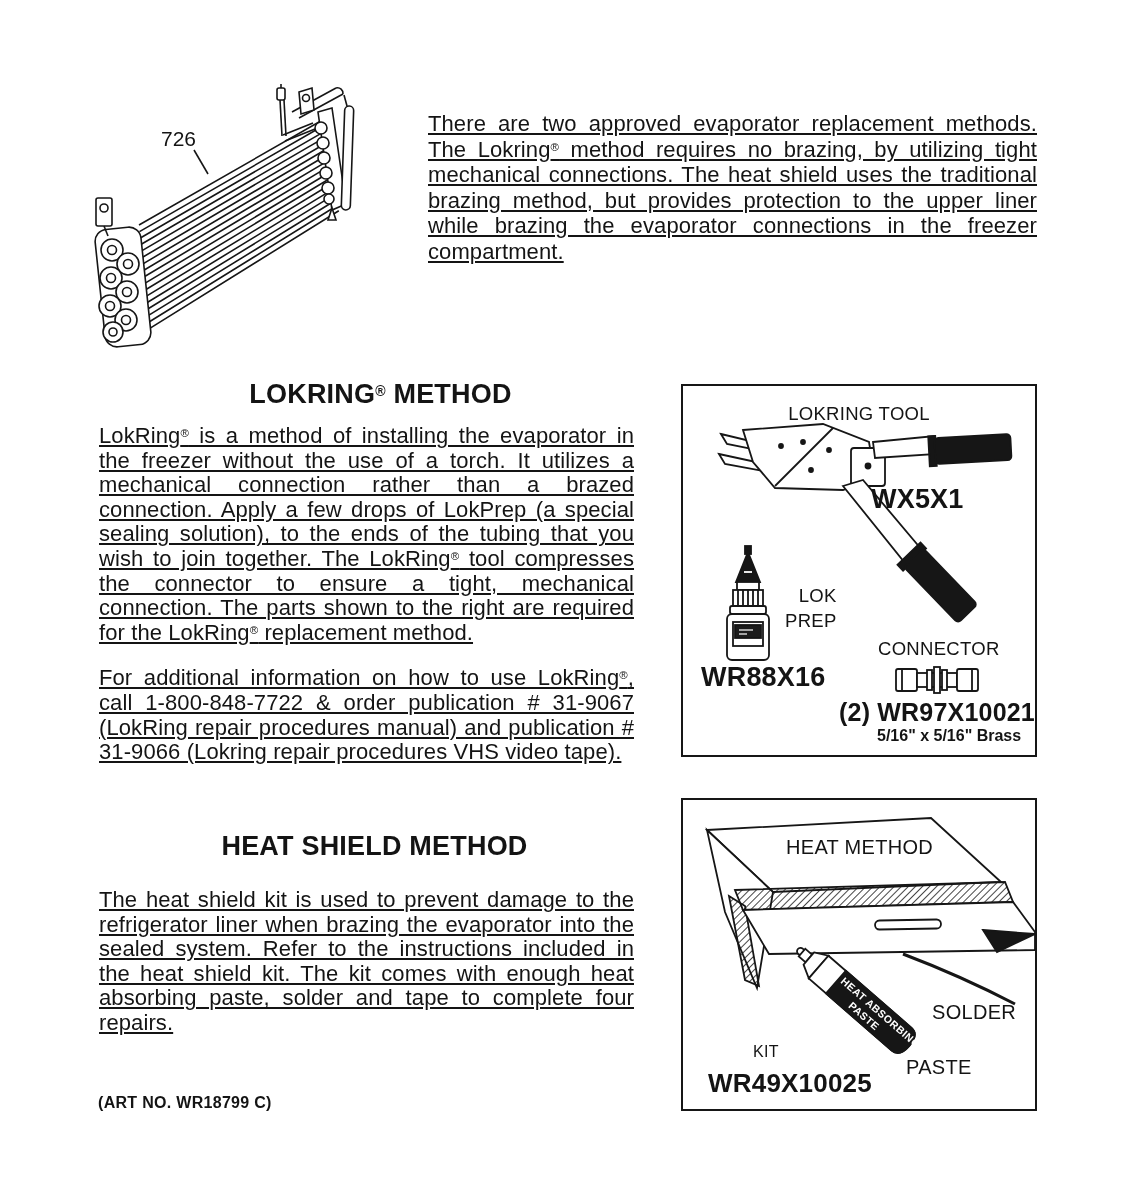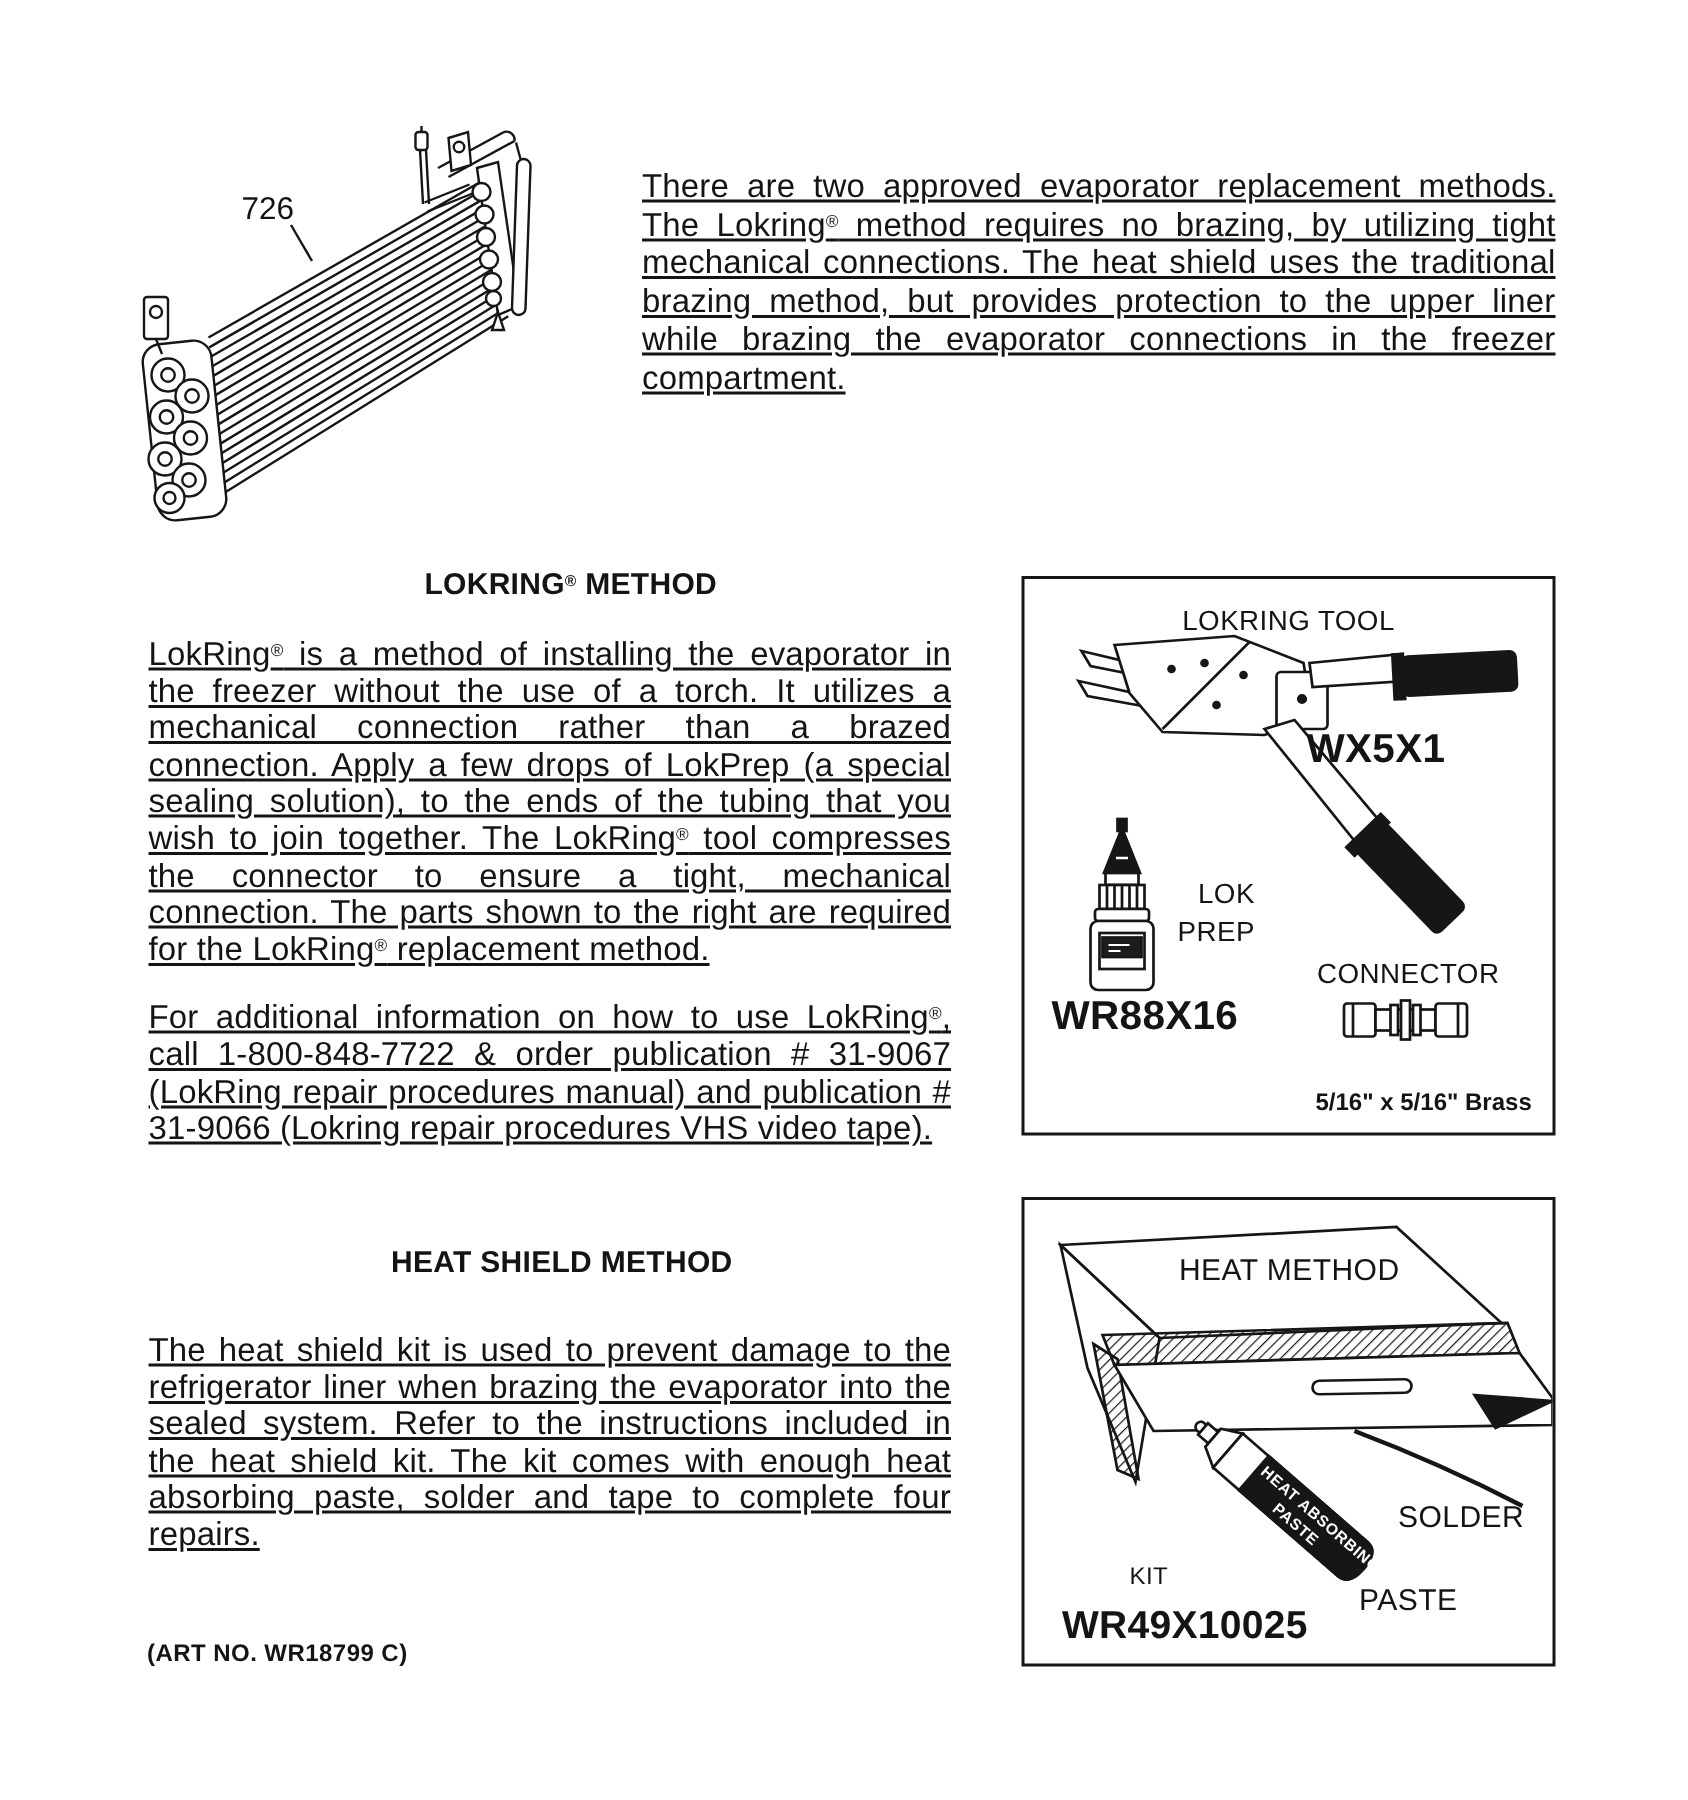--- a/index.html
+++ b/index.html
@@ -1,21 +1,21 @@
 <!DOCTYPE html>
 <html><head>
 <meta charset="utf-8">
 <style>
   html,body{margin:0;padding:0;}
   body{width:1125px;height:1200px;background:#ffffff;font-family:"Liberation Sans",sans-serif;color:#141414;position:relative;overflow:hidden;}
   .abs{position:absolute;}
   .para{margin:16px 0 20px 0;text-align:justify;font-size:22px;line-height:25.5px;letter-spacing:0.1px;text-decoration:underline;}
   .col-left .para{line-height:24.6px;margin-bottom:21px;}
   sup{font-size:0.52em;line-height:0;vertical-align:0.5em;}
-  .heading{font-weight:bold;font-size:20px;text-align:center;letter-spacing:0.2px;margin:0;}
+  .heading{font-weight:bold;font-size:27px;text-align:center;letter-spacing:0.2px;margin:0;}
   .panel{border:2px solid #161616;background:#ffffff;}
   .panel .label{position:absolute;font-size:18.5px;letter-spacing:0.3px;white-space:nowrap;}
   .panel .part{position:absolute;font-weight:bold;font-size:26px;letter-spacing:0.2px;white-space:nowrap;}
   .panel .small-part{position:absolute;font-weight:bold;font-size:16px;white-space:nowrap;}
   .illus{position:absolute;left:0;top:0;}
   .footer{font-weight:bold;font-size:16px;letter-spacing:0.3px;}
   svg{display:block;}
   .ln{stroke:#161616;fill:none;}
 </style>
 </head>
@@ -157,20 +157,21 @@
       </g>
     </svg>
     <div class="label" style="left:0;right:0;top:17px;text-align:center;">LOKRING TOOL</div>
     <div class="part" style="left:188px;top:98px;font-size:27px;">WX5X1</div>
     <div class="label" style="left:102px;top:197px;line-height:25px;text-align:right;">
       <span style="display:block;">LOK</span>
       <span style="display:block;">PREP</span>
     </div>
     <div class="part" style="left:18px;top:276px;font-size:27px;">WR88X16</div>
     <div class="label" style="left:195px;top:252px;">CONNECTOR</div>
+    <div class="part" style="left:156px;top:312px;font-size:25px;">(2) WR97X10021</div>
     <div class="small-part" style="left:194px;top:341px;">5/16" x 5/16" Brass</div>
   </div>
 
   <h2 class="abs heading" style="left:99px;top:831px;width:535px;padding-left:16px;box-sizing:border-box;">HEAT SHIELD METHOD</h2>
   <div class="abs col-left" style="left:99px;top:872px;width:535px;">
     <p class="para"><span>The heat shield kit is used to prevent damage to the refrigerator liner when brazing the evaporator into the sealed system. Refer to the instructions included in the heat shield kit. The kit comes with enough heat absorbing paste, solder and tape to complete four repairs.</span></p>
   </div>
 
   <div class="abs panel" style="left:681px;top:798px;width:352px;height:309px;">
     <svg class="illus" width="352" height="309" viewBox="0 0 352 309">

